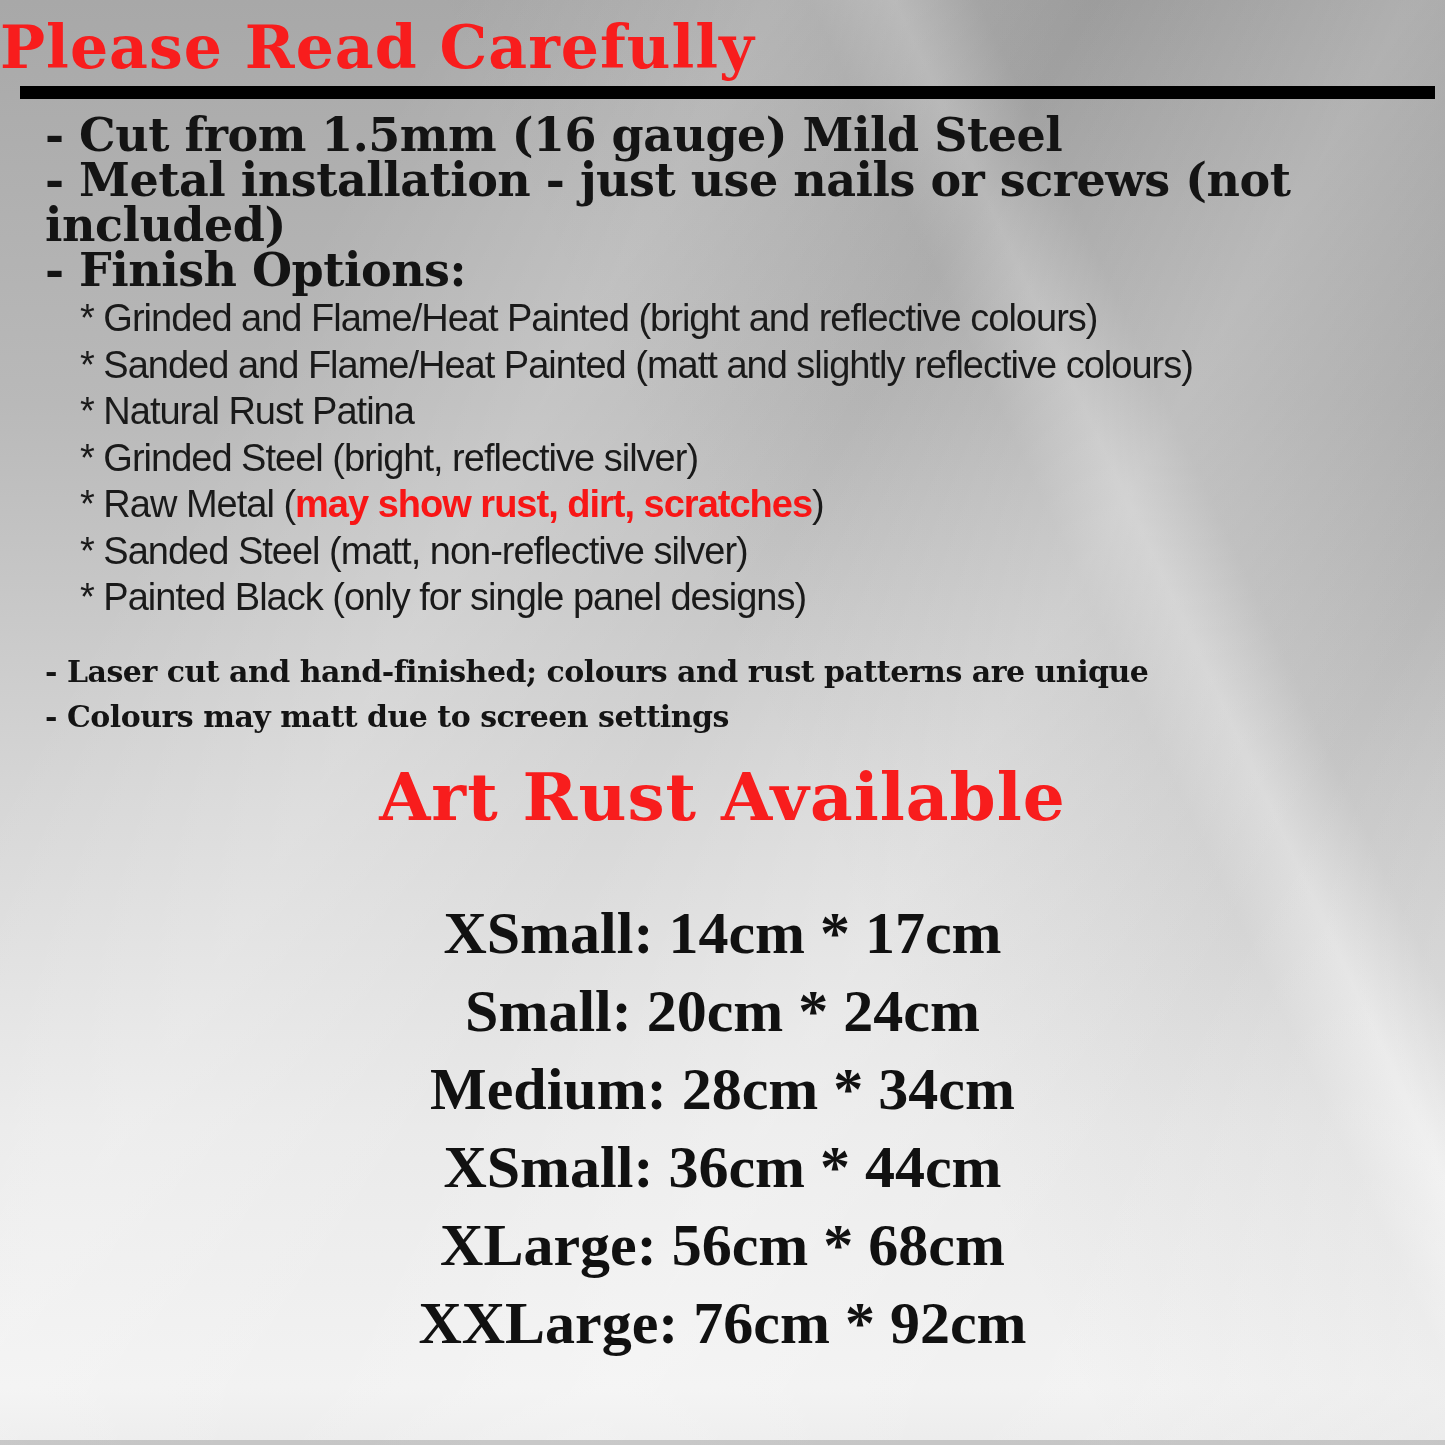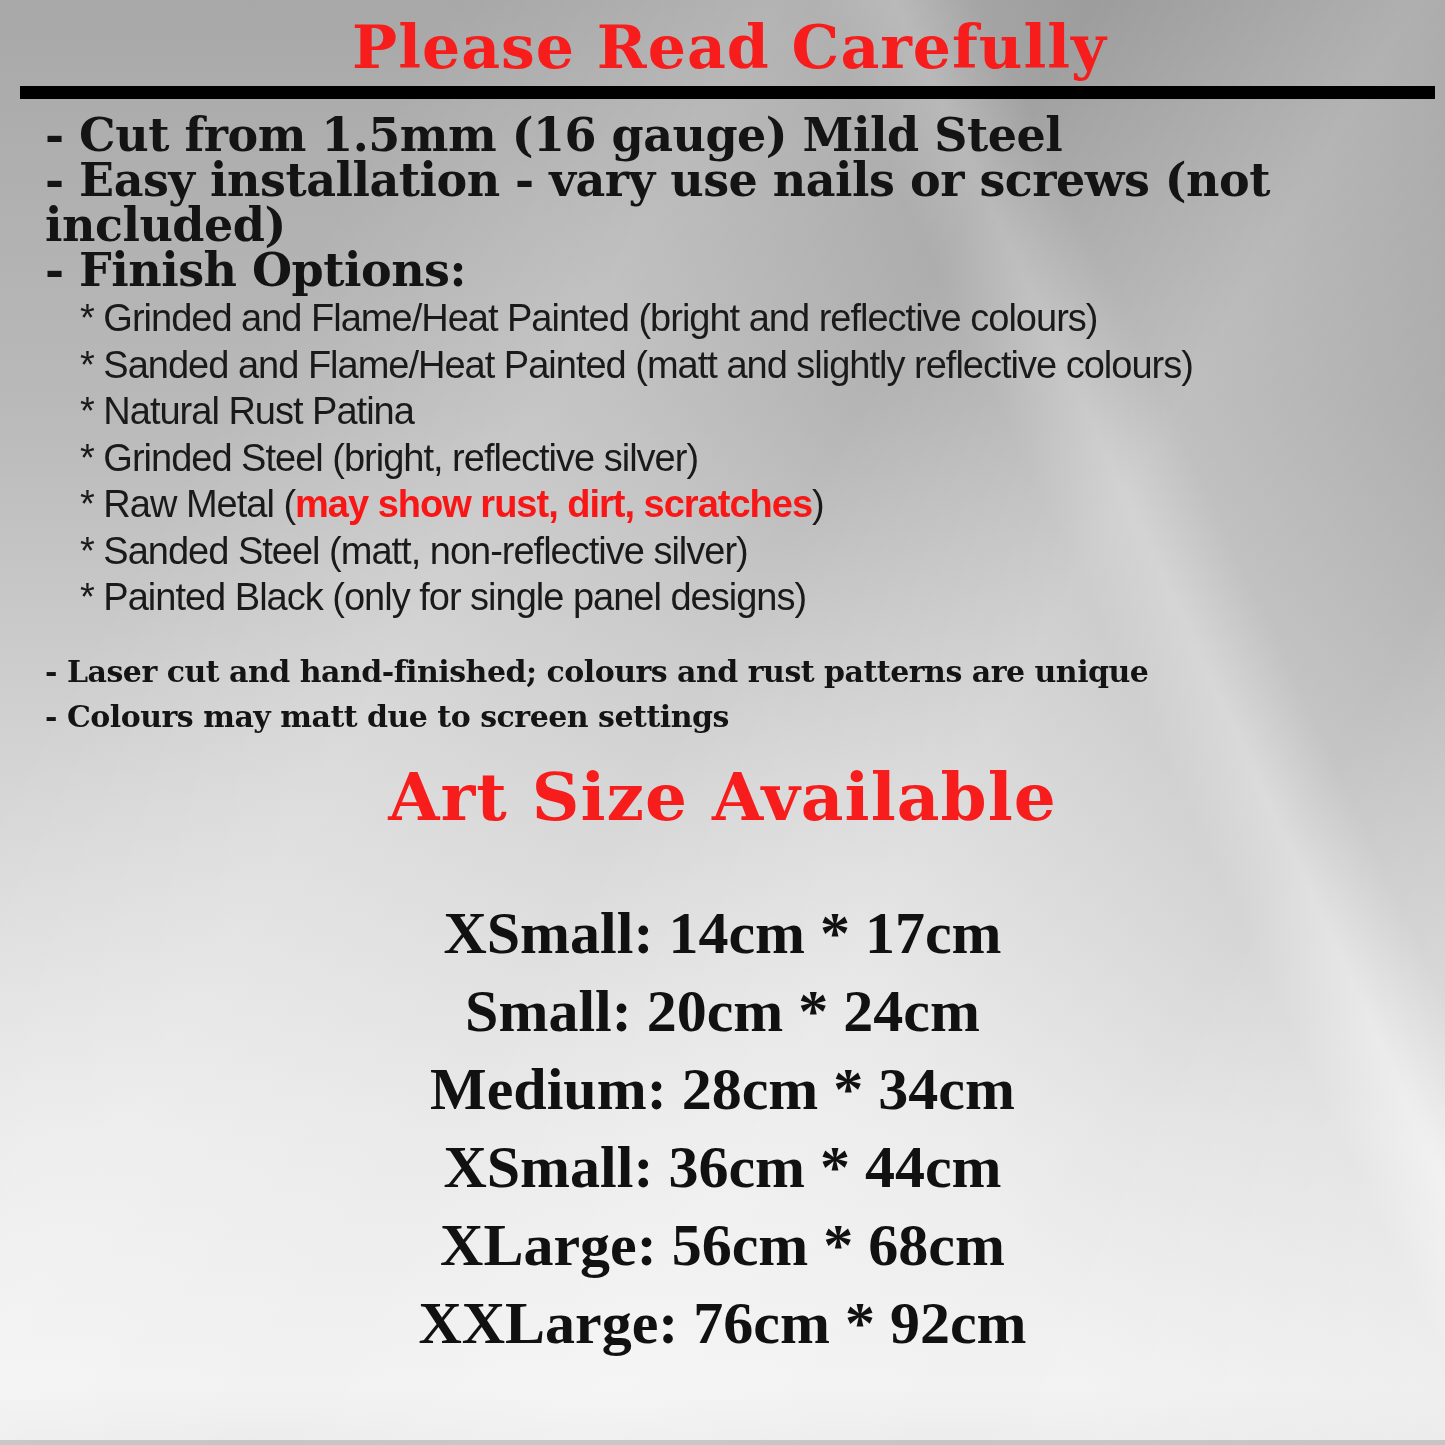--- a/index.html
+++ b/index.html
@@ -39,22 +39,21 @@
   }
   .canvas::after {   
     content: "";
     position: absolute;
     left: 0; right: 0; bottom: 0;
     height: 5px;
     background: rgba(110,110,110,0.30);
   }
 
   .title {
-    margin: 14px 0 0 14px;
-    text-align: center;
+    margin: 14px 0 0 0;
     font-size: 60px;
     line-height: 66px;
     font-weight: bold;
     color: #f81d1d;
     letter-spacing: 1px;
   }
 
   .rule {
     margin: 6px 10px 0 20px;
     height: 13px;
@@ -122,40 +121,40 @@
 <body>
 
 <div class="canvas">
 
   <h1 class="title">Please Read Carefully</h1>
 
   <div class="rule"></div>
 
   <ul class="bullets">
     <li>- Cut from 1.5mm (16 gauge) Mild Steel</li>
-    <li>- Easy installation - vary use nails or screws (not included)</li>
+    <li>- Metal installation - just use nails or screws (not included)</li>
     <li>- Finish Options:</li>
   </ul>
 
   <ul class="finish">
     <li>* Grinded and Flame/Heat Painted (bright and reflective colours)</li>
     <li>* Sanded and Flame/Heat Painted (matt and slightly reflective colours)</li>
     <li>* Natural Rust Patina</li>
     <li>* Grinded Steel (bright, reflective silver)</li>
     <li><span>* Raw Metal (</span><span class="red-inline">may show rust, dirt, scratches</span><span>)</span></li>
     <li>* Sanded Steel (matt, non-reflective silver)</li>
     <li>* Painted Black (only for single panel designs)</li>
   </ul>
 
   <ul class="notes">
     <li>- Laser cut and hand-finished; colours and rust patterns are unique</li>
     <li>- Colours may matt due to screen settings</li>
   </ul>
 
-  <h2 class="size-heading">Art Size Available</h2>
+  <h2 class="size-heading">Art Rust Available</h2>
 
   <div class="sizes">
     <div>XSmall: 14cm * 17cm</div>
     <div>Small: 20cm * 24cm</div>
     <div>Medium: 28cm * 34cm</div>
     <div>XSmall: 36cm * 44cm</div>
     <div>XLarge: 56cm * 68cm</div>
     <div>XXLarge: 76cm * 92cm</div>
   </div>
 

